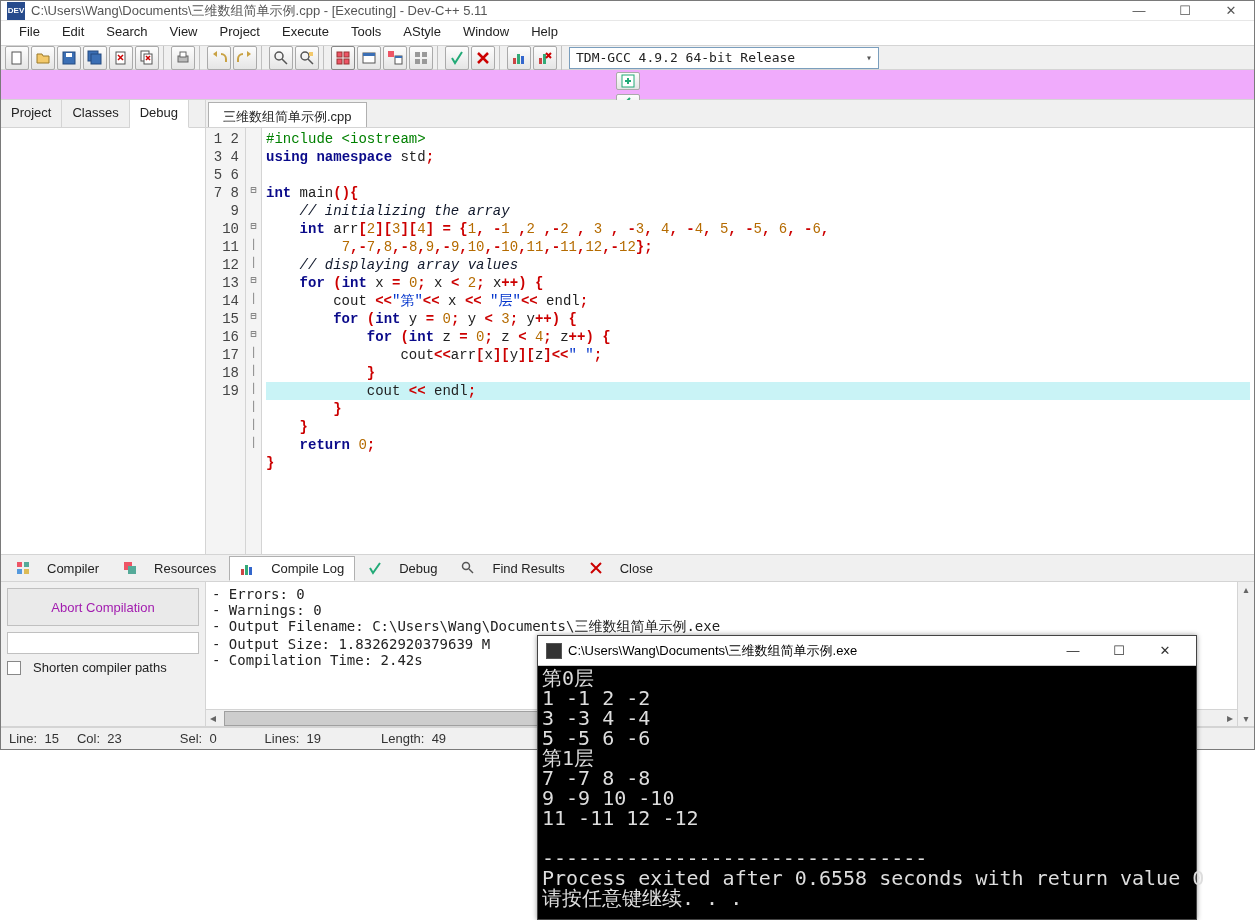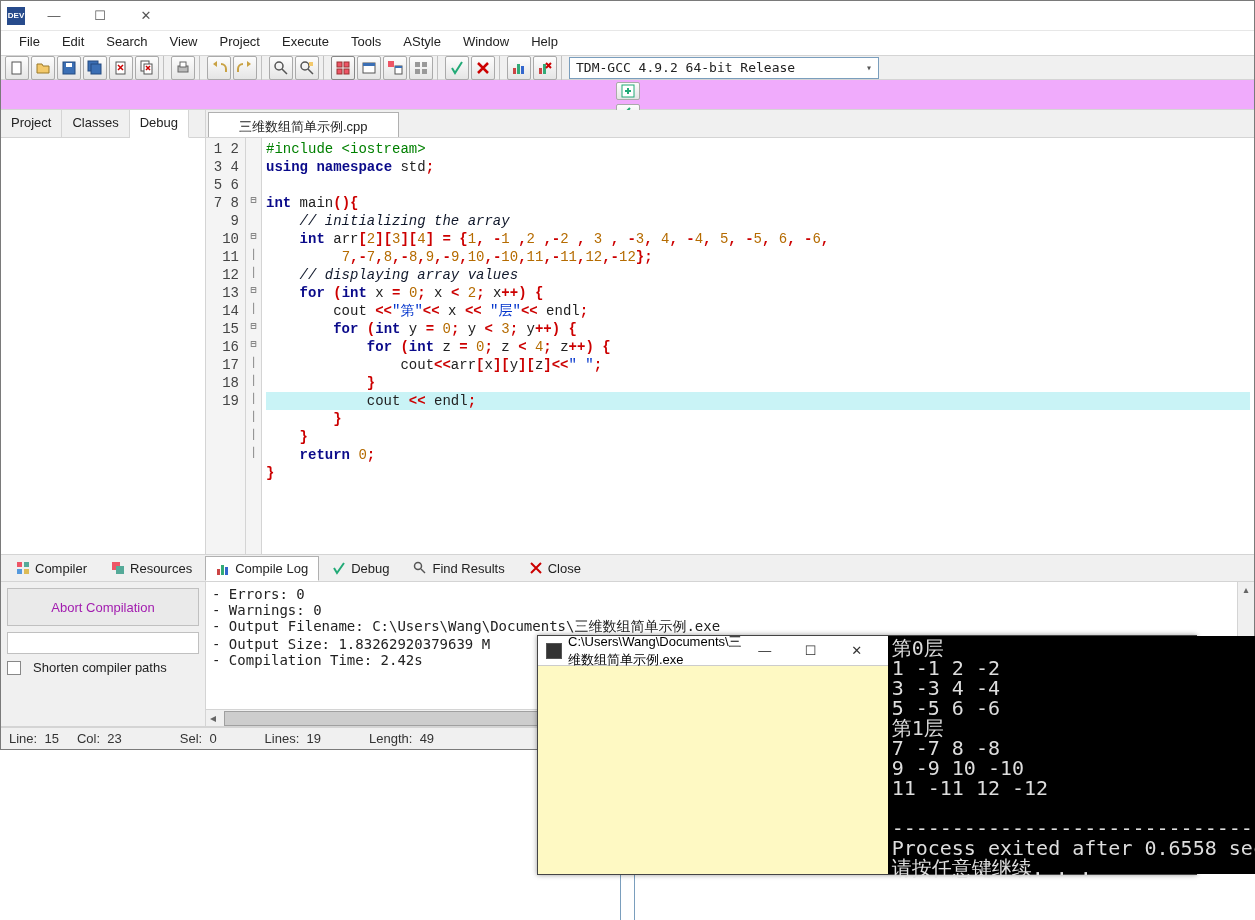--- a/index.html
+++ b/index.html
@@ -1,18 +1,18 @@
 <!DOCTYPE html>
 <html><head>
 <meta charset="utf-8">
 <style>
   * { box-sizing: border-box; margin: 0; padding: 0; }
   body { font-family: "Segoe UI", "Microsoft YaHei", sans-serif; font-size: 12px; background: #fff; width: 1255px; height: 920px; position: relative; overflow: hidden; color: #222; }
   .main-window { position: absolute; left: 0; top: 0; width: 1255px; height: 750px; border: 1px solid #7a7a7a; background: #f0f0f0; display: flex; flex-direction: column; }
-  .titlebar { height: 30px; display: flex; align-items: center; padding: 0 0 0 6px; background: #fff; border-bottom: 1px solid #e7e7e7; }
+  .titlebar { height: 20px; display: flex; align-items: center; padding: 0 0 0 6px; background: #fff; border-bottom: 1px solid #e7e7e7; }
   .titlebar .app-icon { width: 18px; height: 18px; background: #274b8c; display: inline-flex; align-items: center; justify-content: center; color: #fff; font-size: 8px; font-weight: bold; margin-right: 6px; }
   .titlebar .title-text { color: #555; font-size: 13px; flex: 1; }
   .win-controls { display: flex; height: 100%; }
   .win-controls div { width: 46px; display: flex; align-items: center; justify-content: center; font-size: 13px; color: #555; }
   .menubar { height: 24px; display: flex; padding: 0 8px; gap: 2px; background: #fff; }
   .menubar span { padding: 3px 10px; font-size: 13px; color: #222; cursor: default; }
   .toolbar { height: 25px; display: flex; align-items: center; background: #f0f0f0; border-top: 1px solid #d4d4d4; border-bottom: 1px solid #d4d4d4; padding: 2px 4px; gap: 2px; }
   .tb-btn { width: 24px; height: 24px; border: 1px solid #aaa; background: linear-gradient(#fdfdfd,#e5e5e5); border-radius: 2px; display: inline-flex; align-items: center; justify-content: center; font-size: 13px; }
   .tb-sep { width: 4px; height: 24px; border-left: 1px solid #c0c0c0; margin: 0 2px; }
   .compiler-combo { flex: 0 0 310px; height: 22px; border: 1px solid #7a9ebd; background: #fff; font-family: Consolas, monospace; font-size: 13px; display: flex; align-items: center; padding: 0 6px; justify-content: space-between; }
@@ -20,66 +20,67 @@
   .globals-combo { flex: 0 0 430px; height: 22px; border: 1px solid #7a9ebd; background: #fff; font-family: Consolas, monospace; font-size: 13px; display: flex; align-items: center; padding: 0 6px; justify-content: space-between; }
   .empty-combo { flex: 0 0 430px; height: 22px; border: 1px solid #7a9ebd; background: #fff; display: flex; align-items: center; justify-content: flex-end; padding: 0 4px; }
   .body-area { flex: 1; display: flex; background: #fff; overflow: hidden; }
   .left-panel { width: 205px; border-right: 1px solid #d4d4d4; display: flex; flex-direction: column; }
   .left-tabs { display: flex; height: 28px; border-bottom: 1px solid #d4d4d4; background: #f0f0f0; }
   .left-tabs .ltab { padding: 5px 10px; font-size: 13px; border-right: 1px solid #d4d4d4; background: #f0f0f0; }
   .left-tabs .ltab.active { background: #fff; border-bottom: 1px solid #fff; margin-bottom: -1px; }
   .left-content { flex: 1; background: #fff; }
   .editor-panel { flex: 1; display: flex; flex-direction: column; }
   .file-tabs { height: 28px; display: flex; background: #f0f0f0; border-bottom: 1px solid #d4d4d4; }
-  .file-tab { padding: 5px 30px; border: 1px solid #b0b0b0; border-bottom: none; background: #fff; font-size: 13px; margin-left: 2px; margin-top: 2px; }
+  .file-tab { padding: 5px 14px; border: 1px solid #b0b0b0; border-bottom: none; background: #fff; font-size: 13px; margin-left: 2px; margin-top: 2px; }
   .code-area { flex: 1; display: flex; font-family: Consolas, "Courier New", monospace; font-size: 14px; background: #fff; overflow: hidden; }
   .gutter { width: 40px; background: #f4f4f4; border-right: 1px solid #d4d4d4; text-align: right; padding: 2px 6px 2px 2px; color: #444; line-height: 18px; }
   .foldcol { width: 16px; background: #f4f4f4; border-right: 1px solid #d4d4d4; line-height: 18px; }
   .fold { display:flex; align-items:center; justify-content:center; height:18px; font-size:10px; color:#666;}
   .code-lines { flex: 1; padding: 2px 4px; line-height: 18px; white-space: pre; }
   .code-lines .hl { background: #c9f3f6; display: inline-block; width: 100%; }
   .kw { color: #0a0a8a; font-weight: bold; }
   .pp { color: #008000; }
   .cm { color: #0f172a; font-style: italic; }
   .str { color: #0033cc; }
   .num { color: #b56b00; }
   .op { color: #c00; font-weight: bold; }
   .bottom-tabs { height: 28px; display: flex; align-items: center; background: #f0f0f0; border-top: 1px solid #d4d4d4; border-bottom: 1px solid #d4d4d4; padding: 0 4px; gap: 2px; }
-  .btab { padding: 4px 10px; font-size: 13px; display: flex; align-items: center; gap: 5px; border: 1px solid transparent; }
+  .btab { padding: 4px 10px; font-size: 13px; display: flex; align-items: center; gap: 17px; border: 1px solid transparent; }
   .btab.active { background: #fff; border: 1px solid #b0b0b0; border-bottom: 1px solid #fff; margin-bottom: -1px; }
   .btab .bi { width: 14px; height: 14px; display: inline-block; }
   .bottom-panel { height: 145px; display: flex; background: #fff; border-bottom: 1px solid #d4d4d4; }
   .bottom-left { width: 205px; border-right: 1px solid #d4d4d4; padding: 6px; display:flex; flex-direction:column; gap:6px; background:#f0f0f0;}
   .abort-btn { height: 38px; border: 1px solid #c0c0c0; background: #eaeaea; color: #a21caf; font-size: 13px; display:flex; align-items:center; justify-content:center;}
   .prog-box { height: 22px; border: 1px solid #c0c0c0; background: #fff; }
   .chk-row { display:flex; align-items:center; gap:12px; font-size:13px; }
   .chk { width:14px; height:14px; border:1px solid #888; background:#fff; }
   .log-area { flex: 1; padding: 4px 6px; font-family: Consolas, monospace; font-size: 14px; white-space: pre; overflow: auto; position:relative; }
   .hscroll { height:17px; background:#f0f0f0; border-top:1px solid #d4d4d4; display:flex; align-items:center; }
   .hscroll .thumb { width:320px; height:15px; background:#cdcdcd; border:1px solid #a0a0a0; margin-left:4px;}
   .statusbar { height: 22px; display: flex; align-items: center; background: #f0f0f0; border-top: 1px solid #d4d4d4; padding: 0 8px; font-size: 13px; gap: 18px; color:#333;}
   .statusbar span { display:inline-block; }
   
-  .console-window { position: absolute; left: 537px; top: 635px; width: 660px; height: 240px; border: 1px solid #444; background: #fef9c3; box-shadow: 0 0 5px rgba(0,0,0,.4); display: flex; z-index: 10; }
+  .console-window { position: absolute; left: 537px; top: 635px; width: 660px; height: 285px; border: 1px solid #444; background: #7dd3fc; box-shadow: 0 0 5px rgba(0,0,0,.4); display: flex; flex-direction: column; z-index: 10; }
   .console-title { height: 30px; background: #fff; color: #000; display: flex; align-items: center; padding: 0 8px; border-bottom: 1px solid #ccc; }
   .console-title .cicon { width:16px; height:16px; border:1px solid #555; margin-right:6px; background:#333;}
   .console-title .ctxt { flex:1; font-size:13px; }
   .console-title .wc { display:flex; gap:0; }
   .console-title .wc div { width:46px; height:30px; display:flex; align-items:center; justify-content:center; font-size:13px; color:#333;}
   .console-body { flex:1; background:#000; color:#ddd; font-family: "SimSun", Consolas, monospace; font-size:20px; padding:2px 4px; white-space: pre; line-height:20px; }
   .chev { font-size:10px; color:#555; }
   .ico { width:16px; height:16px; display:inline-block; }
 </style>
 </head>
 <body>
 
 <div class="main-window">
 
   <div class="titlebar">
     <span class="app-icon">DEV</span>
+    <span class="title-text">C:\Users\Wang\Documents\三维数组简单示例.cpp - [Executing] - Dev-C++ 5.11</span>
     <div class="win-controls">
       <div>—</div>
       <div>☐</div>
       <div>✕</div>
     </div>
   </div>
 
   <div class="menubar">
     <span>File</span>
     <span>Edit</span>
@@ -405,21 +406,21 @@
         <div style="flex:1"></div>
         <span style="color:#666;font-size:10px;padding-bottom:2px;">▾</span>
       </div>
   </div>
 
   <div class="statusbar">
     <span><span>Line:</span>&nbsp;&nbsp;<span>15</span></span>
     <span><span>Col:</span>&nbsp;&nbsp;<span>23</span></span>
     <span style="margin-left:40px;"><span>Sel:</span>&nbsp;&nbsp;<span>0</span></span>
     <span style="margin-left:30px;"><span>Lines:</span>&nbsp;&nbsp;<span>19</span></span>
-    <span style="margin-left:30px;"><span>Length:</span>&nbsp;&nbsp;<span>49</span></span>
+    <span style="margin-left:42px;"><span>Length:</span>&nbsp;&nbsp;<span>49</span></span>
   </div>
 
 </div>
 
 <div class="console-window">
   <div class="console-title">
     <span class="cicon"></span>
     <span class="ctxt">C:\Users\Wang\Documents\三维数组简单示例.exe</span>
     <div class="wc">
       <div>—</div>

